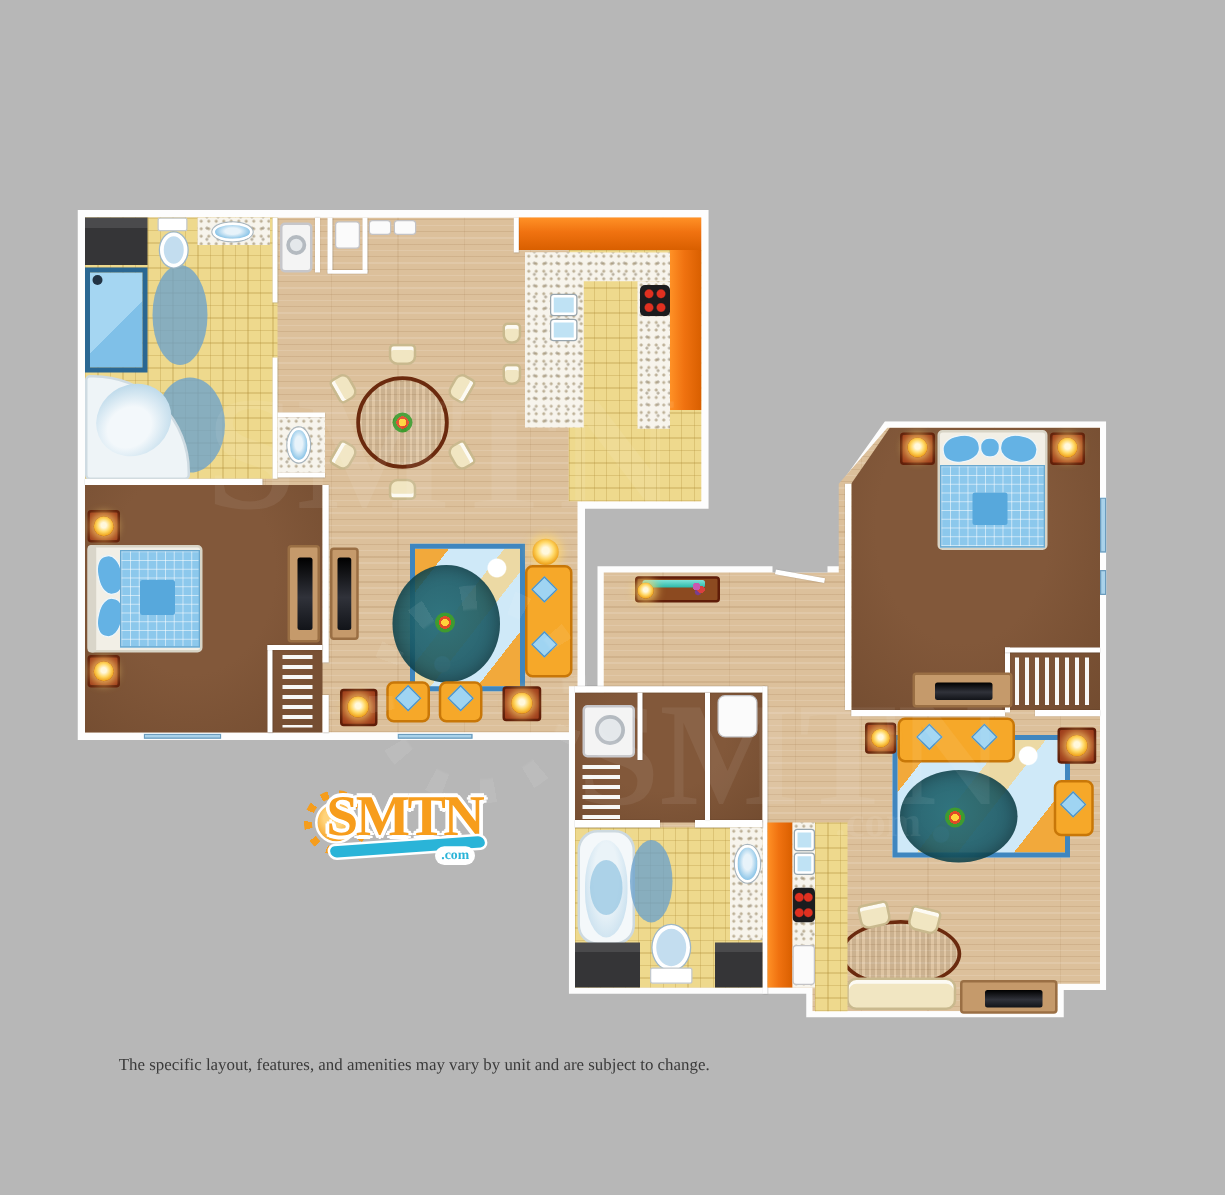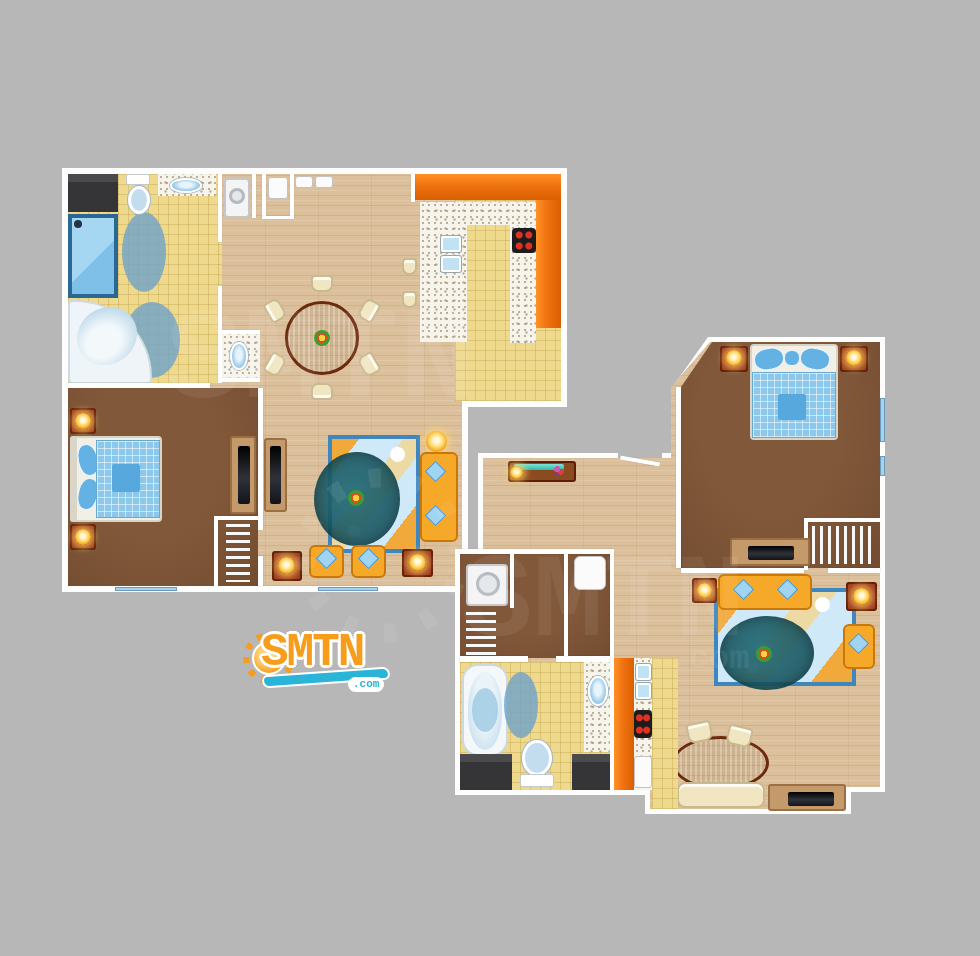--- a/index.html
+++ b/index.html
@@ -1,17 +1,17 @@
 <!DOCTYPE html>
 <html><head>
 <meta charset="utf-8">
 <style>
   html,body{margin:0;padding:0;background:#b7b7b7;}
   #canvas{position:relative;width:980px;height:956px;background:#b7b7b7;overflow:hidden;
-          font-family:Liberation Mono, monospace;}
+          font-family:Liberation Serif, serif;}
   .a{position:absolute;}
   .shell{left:0;top:0;width:980px;height:956px;background:#fdfdfd;
          filter:drop-shadow(3px 4px 3px rgba(70,70,70,.5));}
   .layer{left:0;top:0;width:980px;height:956px;}
   .wood{background-color:#dcc09b;background-image:
     repeating-linear-gradient(180deg,rgba(255,255,255,.13) 0 1px,rgba(0,0,0,0) 1px 5px,rgba(146,104,58,.16) 5px 6px,rgba(0,0,0,0) 6px 10px),
     repeating-linear-gradient(90deg,rgba(146,104,58,.10) 0 1px,rgba(0,0,0,0) 1px 53px);}
   .tile{background-color:#eed98d;background-image:
     repeating-linear-gradient(180deg,rgba(173,138,52,.28) 0 1px,rgba(0,0,0,0) 1px 10px),
     repeating-linear-gradient(90deg,rgba(173,138,52,.28) 0 1px,rgba(0,0,0,0) 1px 10px);}
@@ -287,15 +287,16 @@
 
   <div class="a" style="left:240px;top:610px;width:170px;height:90px;">
     <div class="a rays" style="left:3px;top:22px;width:52px;height:52px;"></div>
     <div class="a sundisc" style="left:12px;top:31px;width:34px;height:34px;"></div>
     <div class="a logotext" style="left:21px;top:20px;">SMTN</div>
     <div class="a wave" style="left:24px;top:63px;width:124px;height:9px;"></div>
     <div class="a compill" style="left:108px;top:67px;">.com</div>
   </div>
 
   <div class="a" style="left:95px;top:842px;width:812px;">
+    <div class="disc">The specific layout, features, and amenities may vary by unit and are subject to change.</div>
   </div>
 
 </div>
 
 </body></html>

